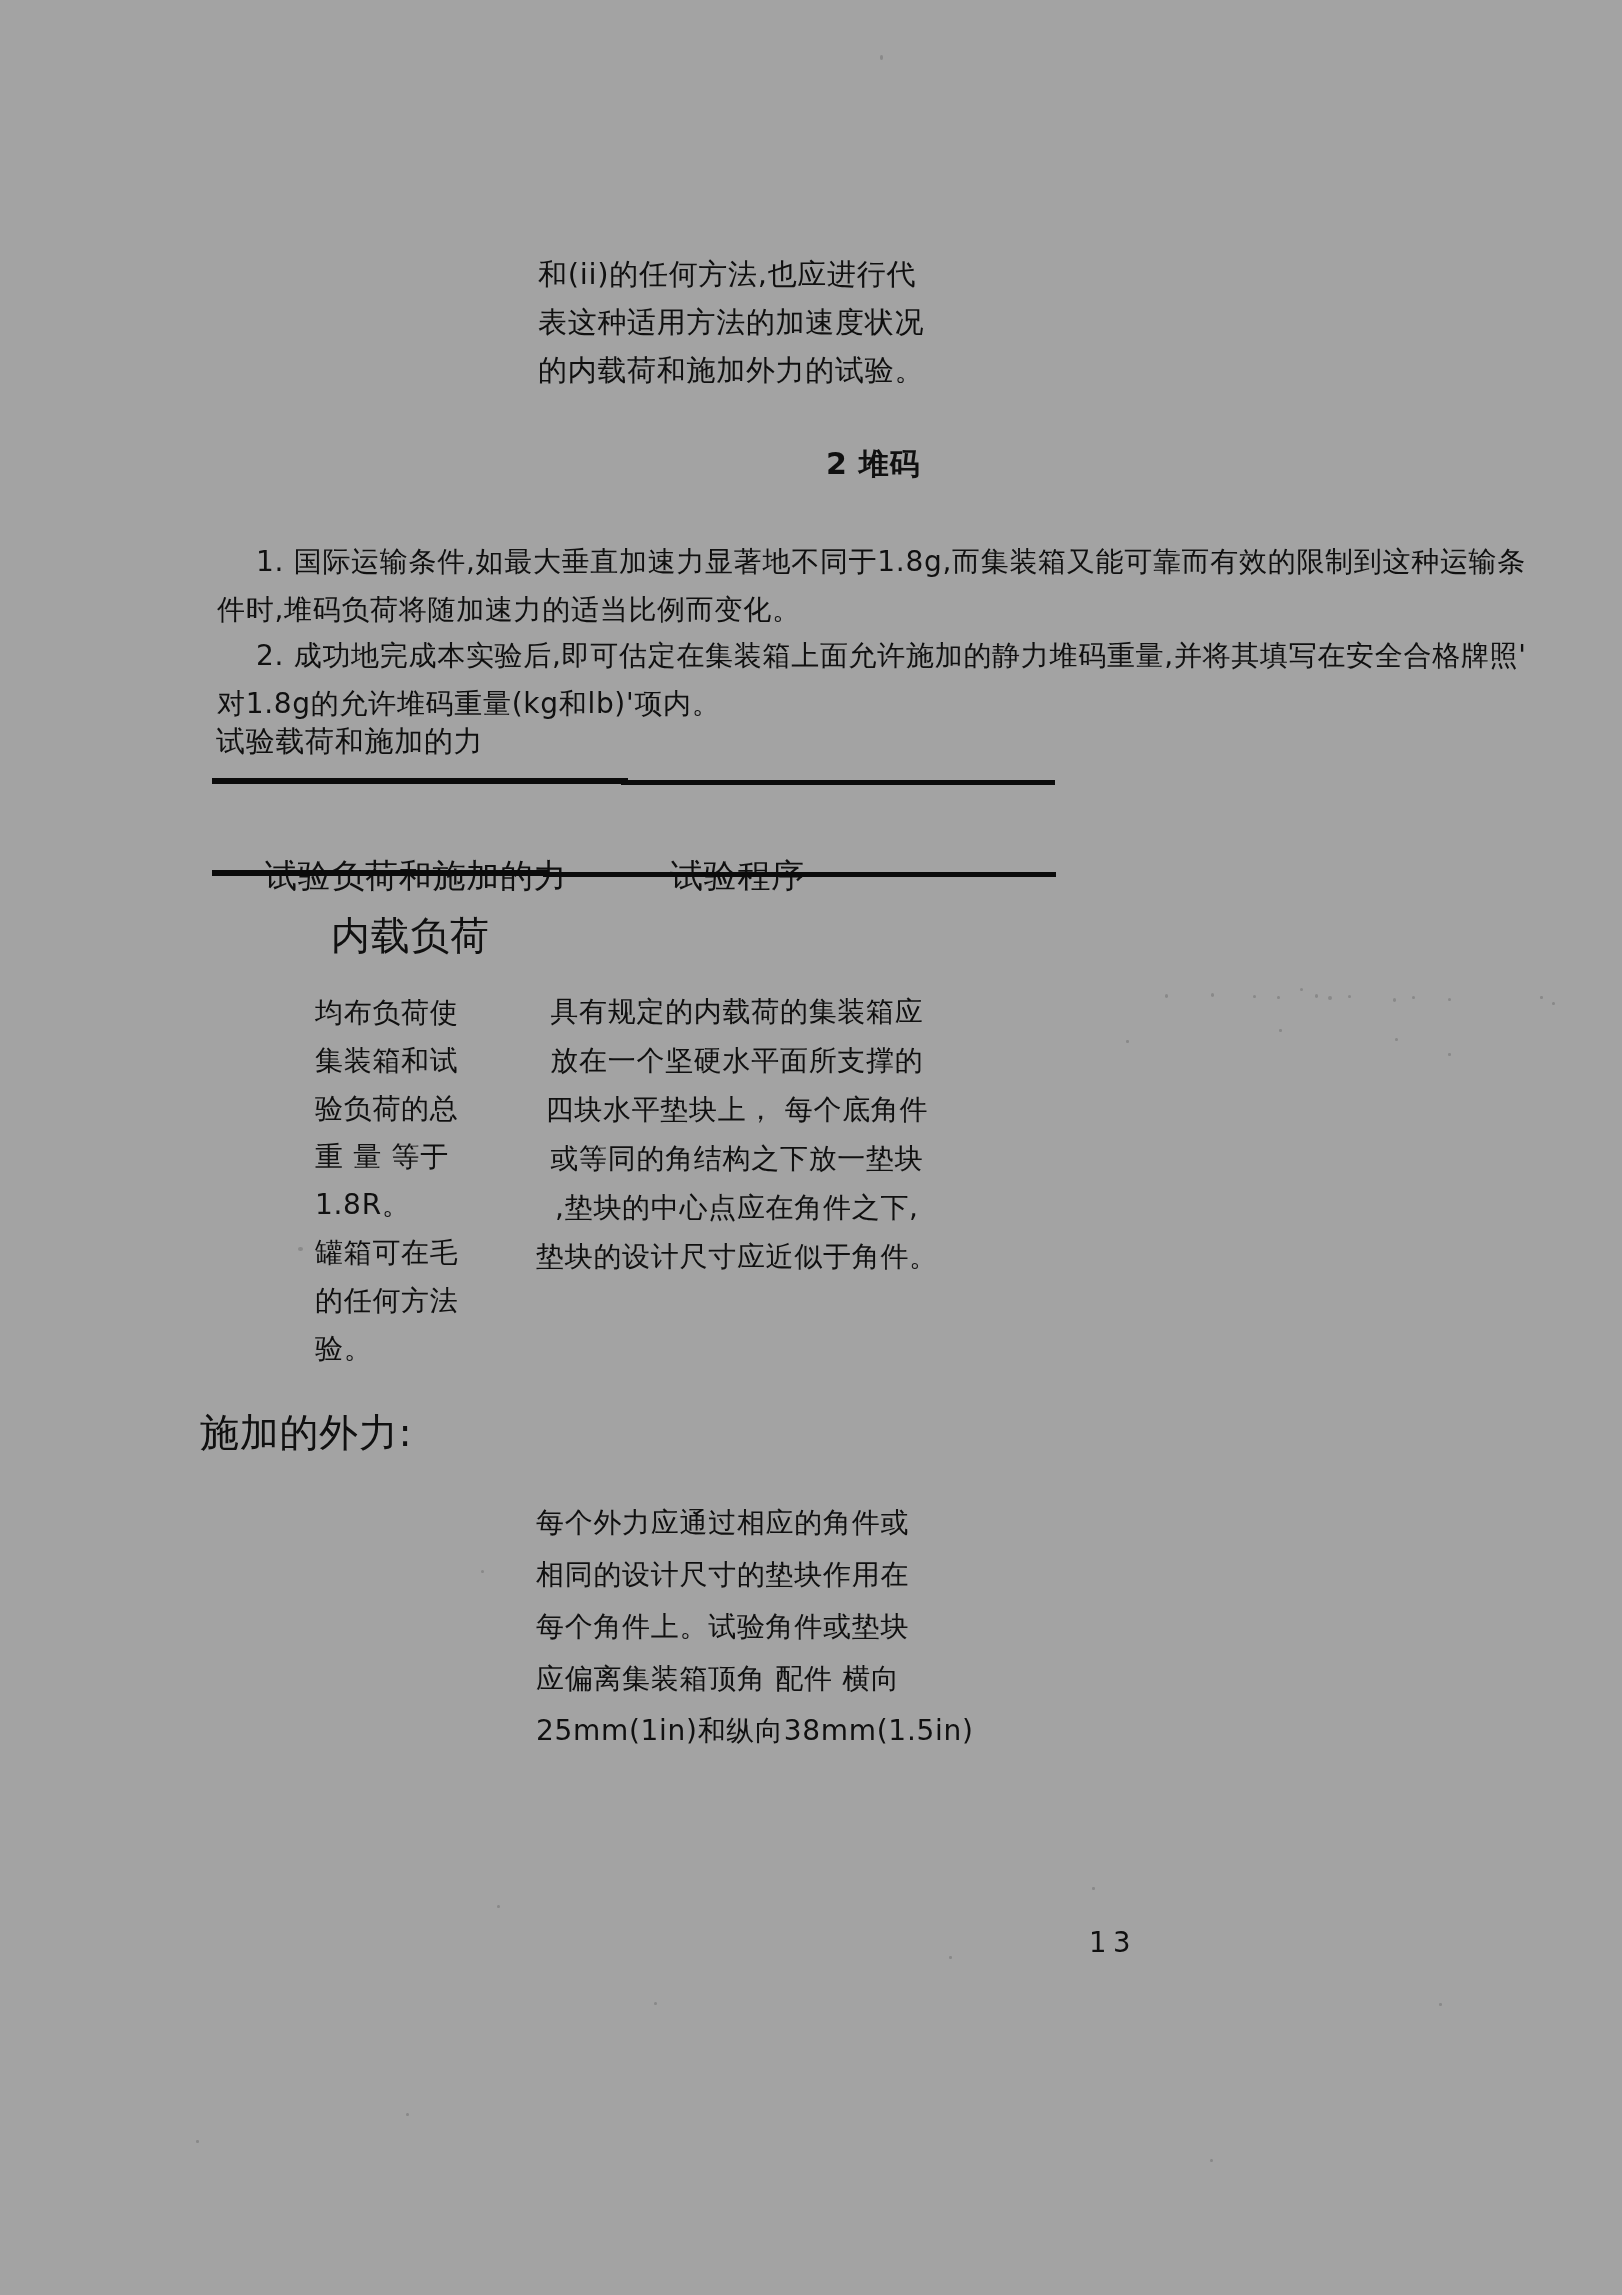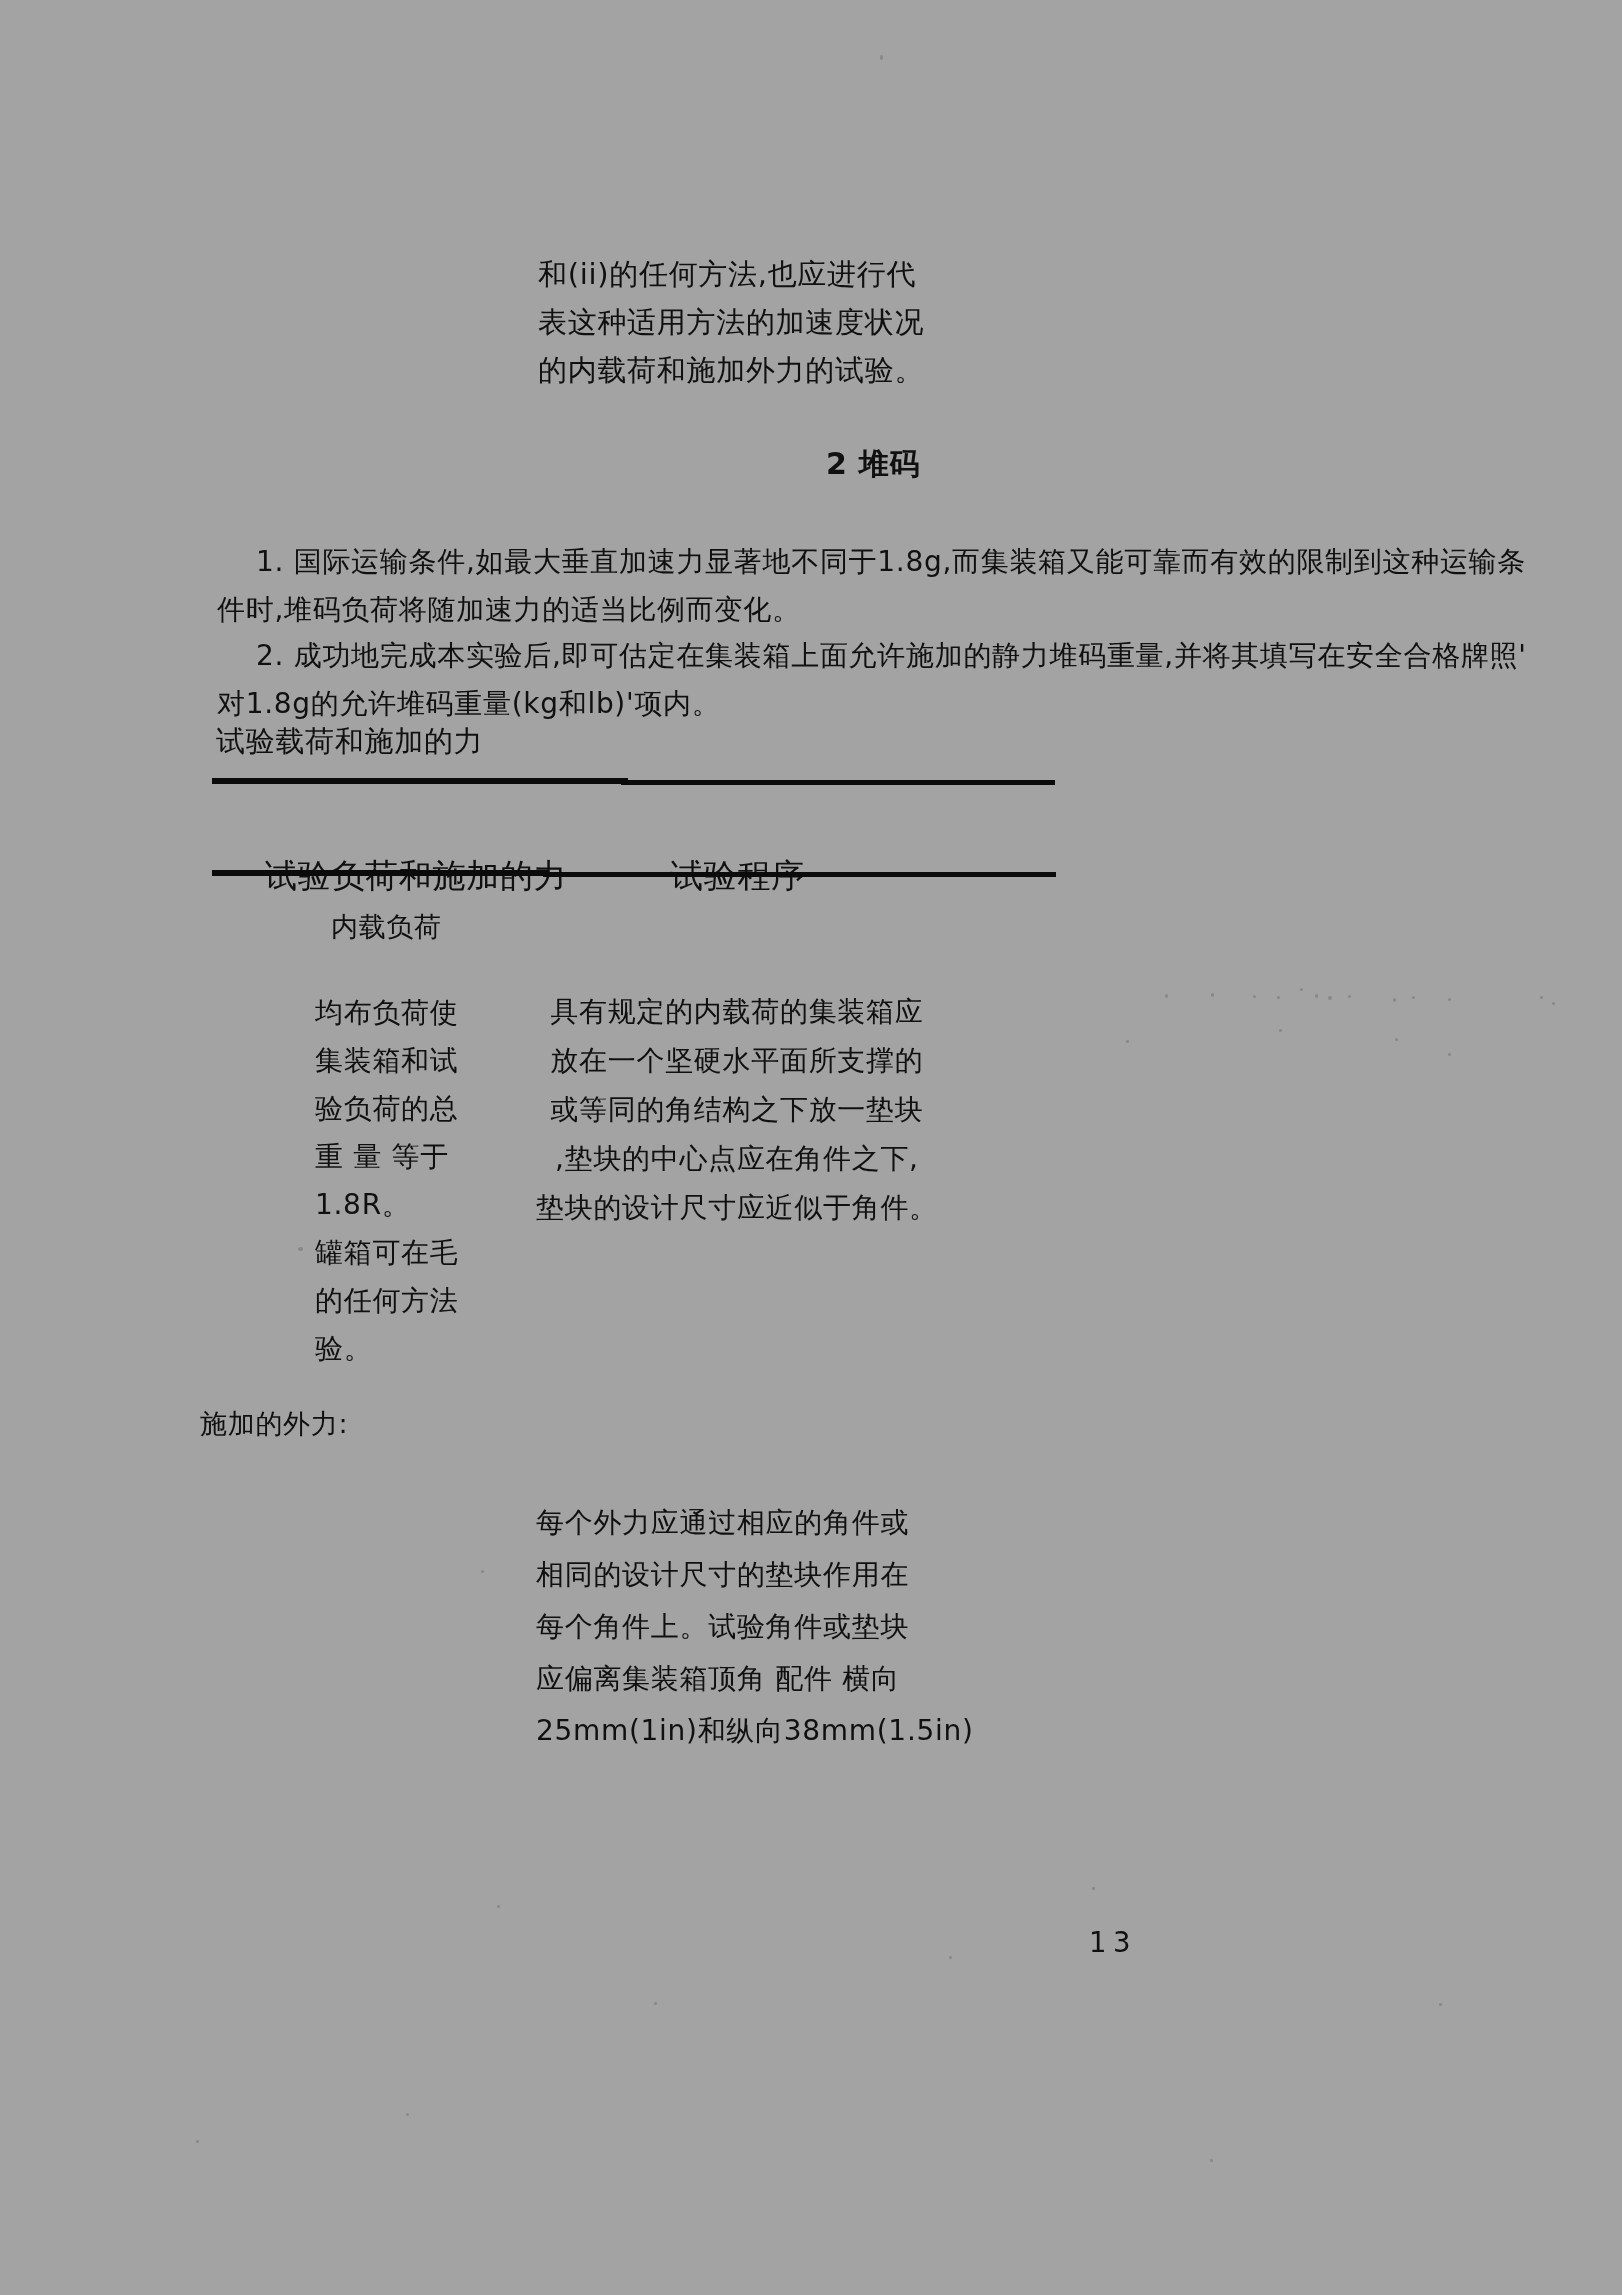--- a/index.html
+++ b/index.html
@@ -28,21 +28,21 @@
   .indent { padding-left: 39px; }
 
   .caption { left: 216px; top: 722px; font-size: 29px; }
 
   .rule { position: absolute; background: #0b0b0b; }
 
   .colhead { font-size: 33px; margin-top: 43px; }
   .colhead-left  { left: 264px;  top: 811px; }
   .colhead-right { left: 670px; top: 811px; }
 
-  .rowlabel { font-size: 27px; }
+  .rowlabel { font-size: 39px; }
   .label-inner-load    { left: 331px; top: 909px; }
   .label-applied-force { left: 200px; top: 1406px; }
 
   .cell { font-size: 28px; }
   .cell-load-left  { left: 315px; top: 994px; }
   .cell-load-left .tl  { height: 48px; line-height: 38px; }
   .cell-load-right { left: 536px; top: 992px; text-align: center; }
   .cell-load-right .tl { height: 49px; line-height: 39px; }
   .cell-force-left { left: 301px; top: 1505px; }
   .cell-force-left .tl { height: 49px; line-height: 39px; }
@@ -106,20 +106,21 @@
     <span class="tl">重 量 等于</span>
     <span class="tl">1.8R。</span>
     <span class="tl">罐箱可在毛</span>
     <span class="tl">的任何方法</span>
     <span class="tl">验。</span>
   </div>
 
   <div class="abs cell cell-load-right cn">
     <span class="tl">具有规定的内载荷的集装箱应</span>
     <span class="tl">放在一个坚硬水平面所支撑的</span>
+    <span class="tl">四块水平垫块上， 每个底角件</span>
     <span class="tl">或等同的角结构之下放一垫块</span>
     <span class="tl">,垫块的中心点应在角件之下,</span>
     <span class="tl">垫块的设计尺寸应近似于角件。</span>
   </div>
 
   <div class="abs rowlabel label-applied-force cn">施加的外力:</div>
 
 
   <div class="abs cell cell-force-right cn">
     <span class="tl">每个外力应通过相应的角件或</span>

